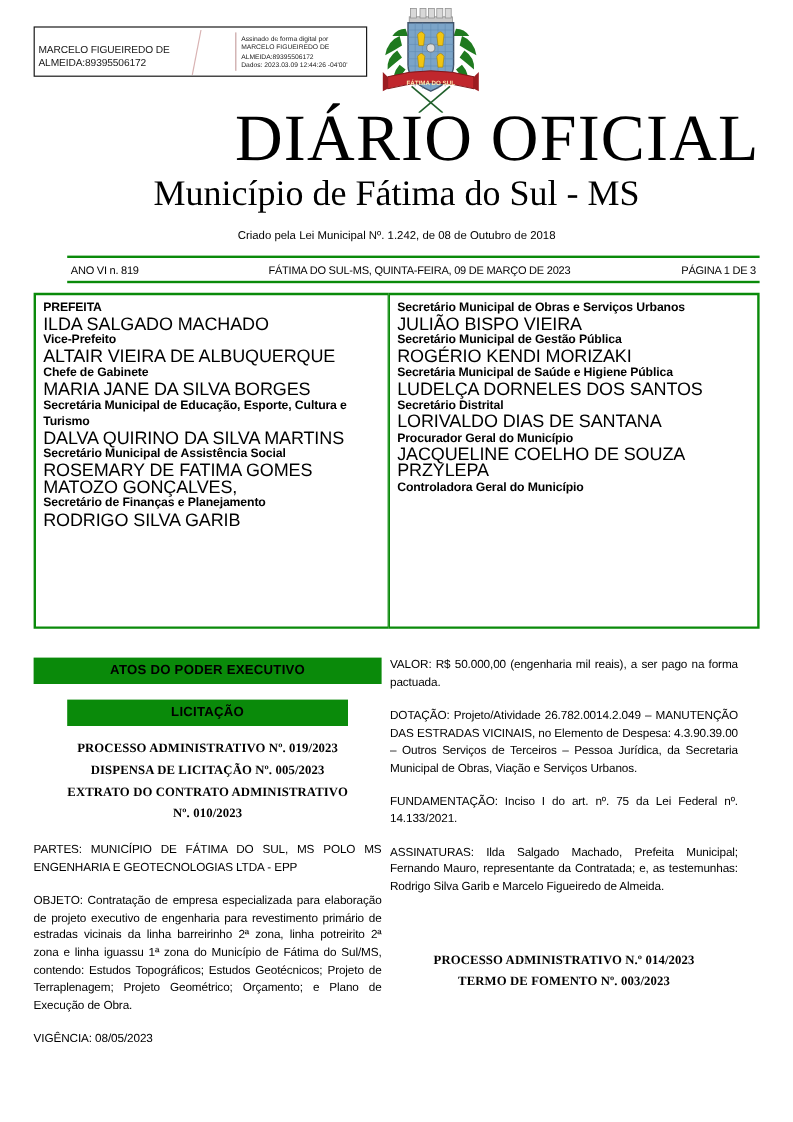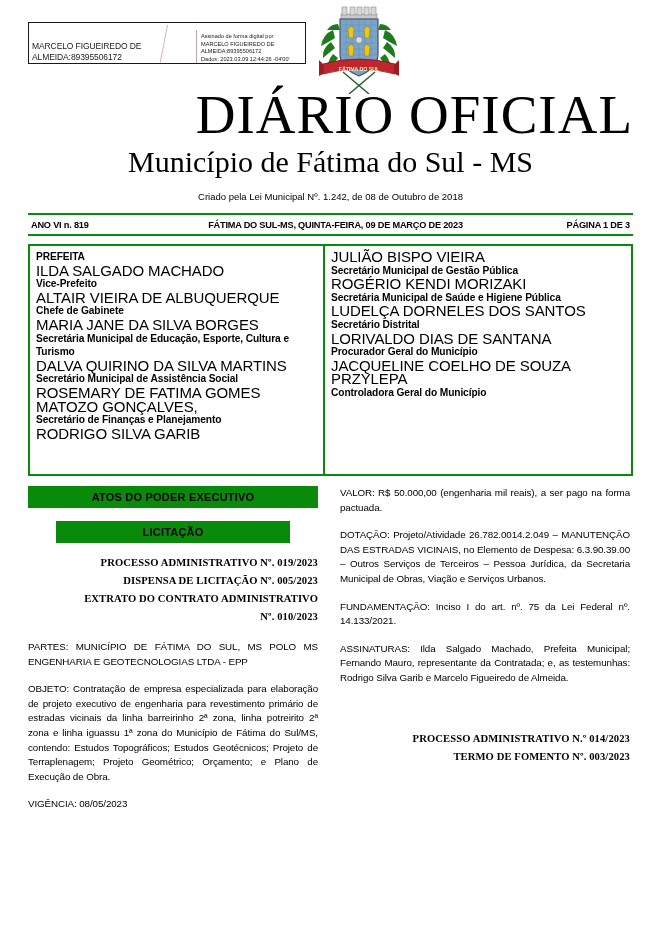--- a/index.html
+++ b/index.html
@@ -30,21 +30,21 @@
   }
   .sig-box {
     position: absolute;
     left: 0;
     top: 22px;
     width: 278px;
     height: 42px;
     border: 1px solid #1a1a1a;
     box-sizing: border-box;
     display: flex;
-    align-items: flex-end;
+    align-items: center;
     background: #fff;
     gap: 24px;
   }
   .sig-name {
     flex: 0 0 143px;
     font-size: 8.5px;
     line-height: 11px;
     letter-spacing: -0.1px;
     padding: 8px 2px 0 3px;
     color: #1a1a1a;
@@ -107,32 +107,33 @@
 
   
   .info-bar {
     margin-top: 9px;
     border-top: 2.5px solid #0a8a0a;
     border-bottom: 2.5px solid #0a8a0a;
     height: 19px;
     display: flex;
     align-items: center;
     font-size: 9.2px;
-    font-weight: bold;
+    font-weight: normal;
     letter-spacing: -0.2px;
+    margin-left: 28px;
   }
   .info-left   { width: 150px; text-align: left; padding-left: 3px; }
   .info-center { flex: 1; text-align: center; }
   .info-right  { width: 140px; text-align: right; padding-right: 3px; }
 
   
   .officials {
     display: flex;
     margin-top: 8px;
-    height: 232px;
+    height: 280px;
   }
   .off-box {
     border: 2px solid #0a8a0a;
     box-sizing: border-box;
     padding: 4px 6px 2px 6px;
     overflow: hidden;
   }
   .off-left  { width: 296px; border-right-width: 1px; }
   .off-right { flex: 1; border-left-width: 1px; }
   .off-role {
@@ -143,42 +144,42 @@
   }
   .off-name {
     font-size: 15px;
     line-height: 13.6px;
     letter-spacing: -0.1px;
   }
 
   
   .content {
     display: flex;
-    margin-top: 10px;
-    gap: 22px;
+    margin-top: 24px;
+    gap: 7px;
   }
   .col { width: 290px; }
 
   .banner {
     background: #0a8a0a;
     color: #000000;
     font-size: 11px;
     font-weight: bold;
     text-align: center;
     letter-spacing: 0.2px;
     padding: 5px 0 5px 0;
     margin-bottom: 13px;
   }
   .banner-licitacao { width: 234px; margin-left: 28px; }
 
   .heading {
     font-family: "Liberation Serif", serif;
     font-size: 10.6px;
     font-weight: bold;
-    text-align: right;
+    text-align: center;
     line-height: 14px;
     letter-spacing: 0.1px;
     margin: 4px 0 0 0;
   }
   .para {
     font-size: 9.8px;
     line-height: 14.6px;
     text-align: justify;
     margin: 13px 0 0 0;
     letter-spacing: -0.1px;
@@ -284,20 +285,21 @@
         <div class="off-role">Chefe de Gabinete</div>
         <div class="off-name">MARIA JANE DA SILVA BORGES</div>
         <div class="off-role">Secretária Municipal de Educação, Esporte, Cultura e Turismo</div>
         <div class="off-name">DALVA QUIRINO DA SILVA MARTINS</div>
         <div class="off-role">Secretário Municipal de Assistência Social</div>
         <div class="off-name">ROSEMARY DE FATIMA GOMES MATOZO GONÇALVES,</div>
         <div class="off-role">Secretário de Finanças e Planejamento</div>
         <div class="off-name">RODRIGO SILVA GARIB</div>
       </div>
     <div class="off-box off-right" id="off-right">
+        <div class="off-role">Secretário Municipal de Obras e Serviços Urbanos</div>
         <div class="off-name">JULIÃO BISPO VIEIRA</div>
         <div class="off-role">Secretário Municipal de Gestão Pública</div>
         <div class="off-name">ROGÉRIO KENDI MORIZAKI</div>
         <div class="off-role">Secretária Municipal de Saúde e Higiene Pública</div>
         <div class="off-name">LUDELÇA DORNELES DOS SANTOS</div>
         <div class="off-role">Secretário Distrital</div>
         <div class="off-name">LORIVALDO DIAS DE SANTANA</div>
         <div class="off-role">Procurador Geral do Município</div>
         <div class="off-name">JACQUELINE COELHO DE SOUZA PRZYLEPA</div>
         <div class="off-role">Controladora Geral do Município</div>
@@ -315,21 +317,21 @@
       <div class="heading">EXTRATO DO CONTRATO ADMINISTRATIVO</div>
       <div class="heading">Nº. 010/2023</div>
 
       <div class="para para-first">PARTES: MUNICÍPIO DE FÁTIMA DO SUL, MS POLO MS ENGENHARIA E GEOTECNOLOGIAS LTDA - EPP</div>
       <div class="para">OBJETO: Contratação de empresa especializada para elaboração de projeto executivo de engenharia para revestimento primário de estradas vicinais da linha barreirinho 2ª zona, linha potreirito 2ª zona e linha iguassu 1ª zona do Município de Fátima do Sul/MS, contendo: Estudos Topográficos; Estudos Geotécnicos; Projeto de Terraplenagem; Projeto Geométrico; Orçamento; e Plano de Execução de Obra.</div>
       <div class="para">VIGÊNCIA:      08/05/2023</div>
     </div>
 
     <div class="col">
       <div class="para" style="margin-top:0">VALOR:         R$ 50.000,00 (engenharia mil reais), a ser pago na forma pactuada.</div>
-      <div class="para">DOTAÇÃO:      Projeto/Atividade 26.782.0014.2.049 – MANUTENÇÃO DAS ESTRADAS VICINAIS, no Elemento de Despesa: 6.3.90.39.00 – Outros Serviços de Terceiros – Pessoa Jurídica, da Secretaria Municipal de Obras, Viação e Serviços Urbanos.</div>
+      <div class="para">DOTAÇÃO:      Projeto/Atividade 26.782.0014.2.049 – MANUTENÇÃO DAS ESTRADAS VICINAIS, no Elemento de Despesa: 4.3.90.39.00 – Outros Serviços de Terceiros – Pessoa Jurídica, da Secretaria Municipal de Obras, Viação e Serviços Urbanos.</div>
       <div class="para">FUNDAMENTAÇÃO:     Inciso I do art. nº. 75 da Lei Federal nº. 14.133/2021.</div>
       <div class="para">ASSINATURAS: Ilda Salgado Machado, Prefeita Municipal; Fernando Mauro, representante da Contratada; e, as testemunhas: Rodrigo Silva Garib e Marcelo Figueiredo de Almeida.</div>
 
       <div class="heading heading-bottom">PROCESSO ADMINISTRATIVO N.º 014/2023</div>
       <div class="heading">TERMO DE FOMENTO Nº. 003/2023</div>
     </div>
   </div>
 </div>
 
 </body></html>

